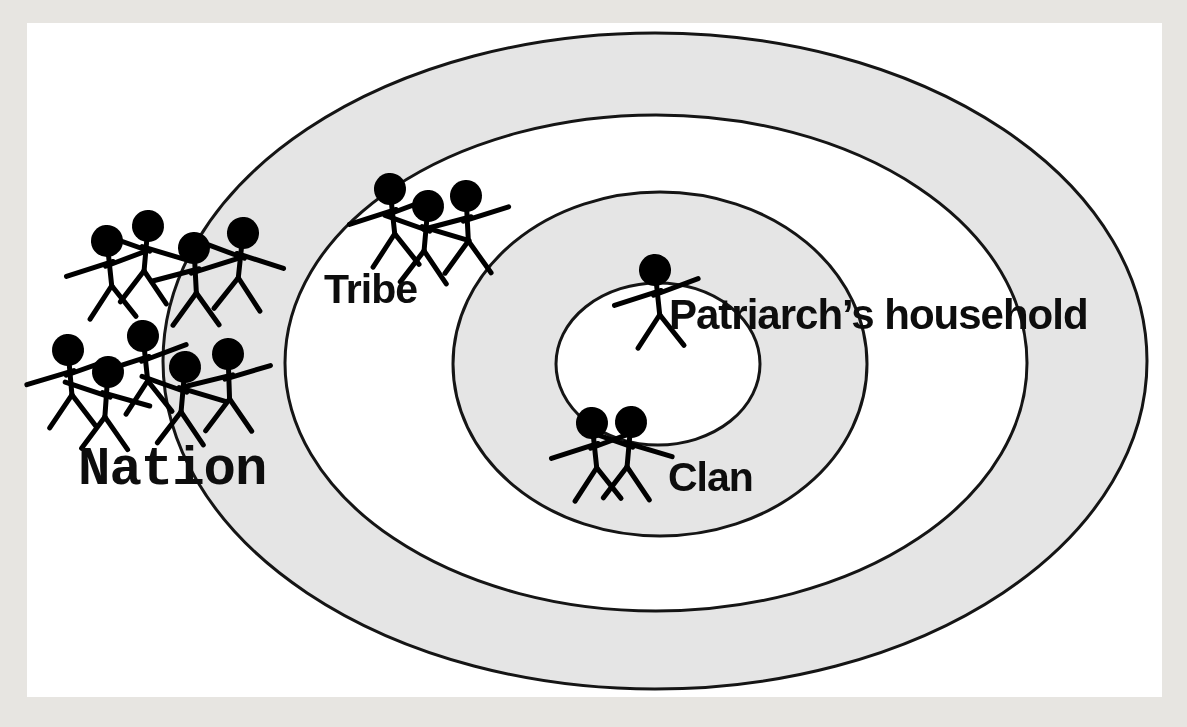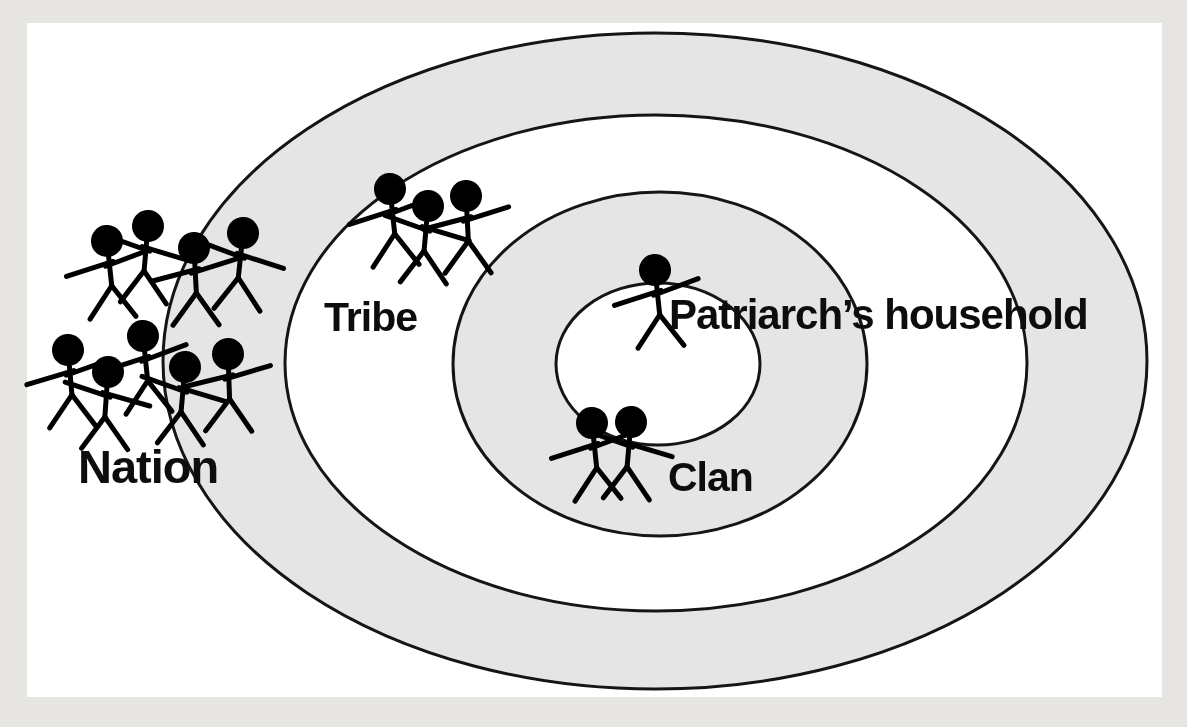--- a/index.html
+++ b/index.html
@@ -16,22 +16,22 @@
   }
   svg.diagram{position:absolute;left:0;top:0;}
   .lbl{
     position:absolute;
     font-weight:bold;
     color:#0d0d0d;
     letter-spacing:-1px;
     line-height:1.05;
     white-space:nowrap;
   }
-  .lbl-nation{left:78px;top:442px;font-size:47px;}
-  .lbl-tribe{left:324px;top:268px;font-size:41px;margin-top:28px;}
+  .lbl-nation{left:78px;top:442px;font-size:54px;font-family:Liberation Mono, monospace;}
+  .lbl-tribe{left:324px;top:268px;font-size:41px;}
   .lbl-clan{left:668px;top:456px;font-size:41px;}
   .lbl-house1{left:669px;top:293px;font-size:42px;}
   .lbl-house2{left:848px;top:337px;width:196px;text-align:center;font-size:42px;white-space:nowrap;}
 </style>
 </head>
 <body>
 
 <div class="page">
 
   <div class="frame"></div>

